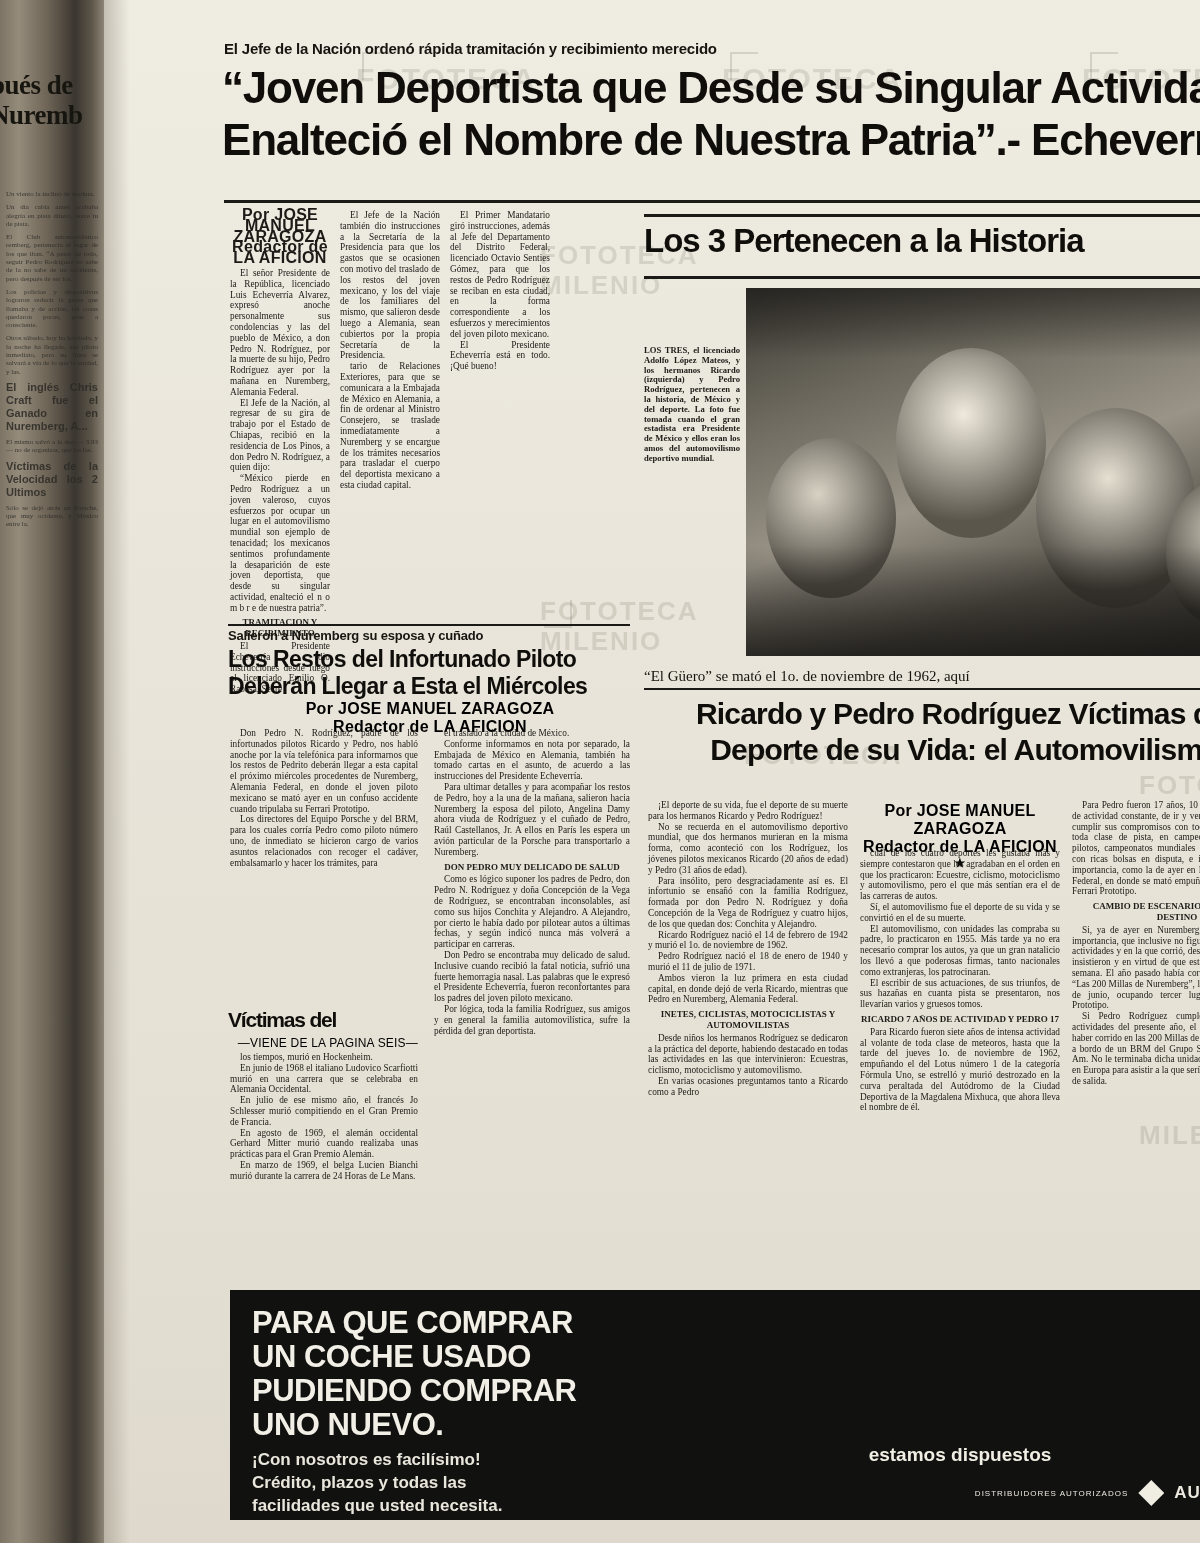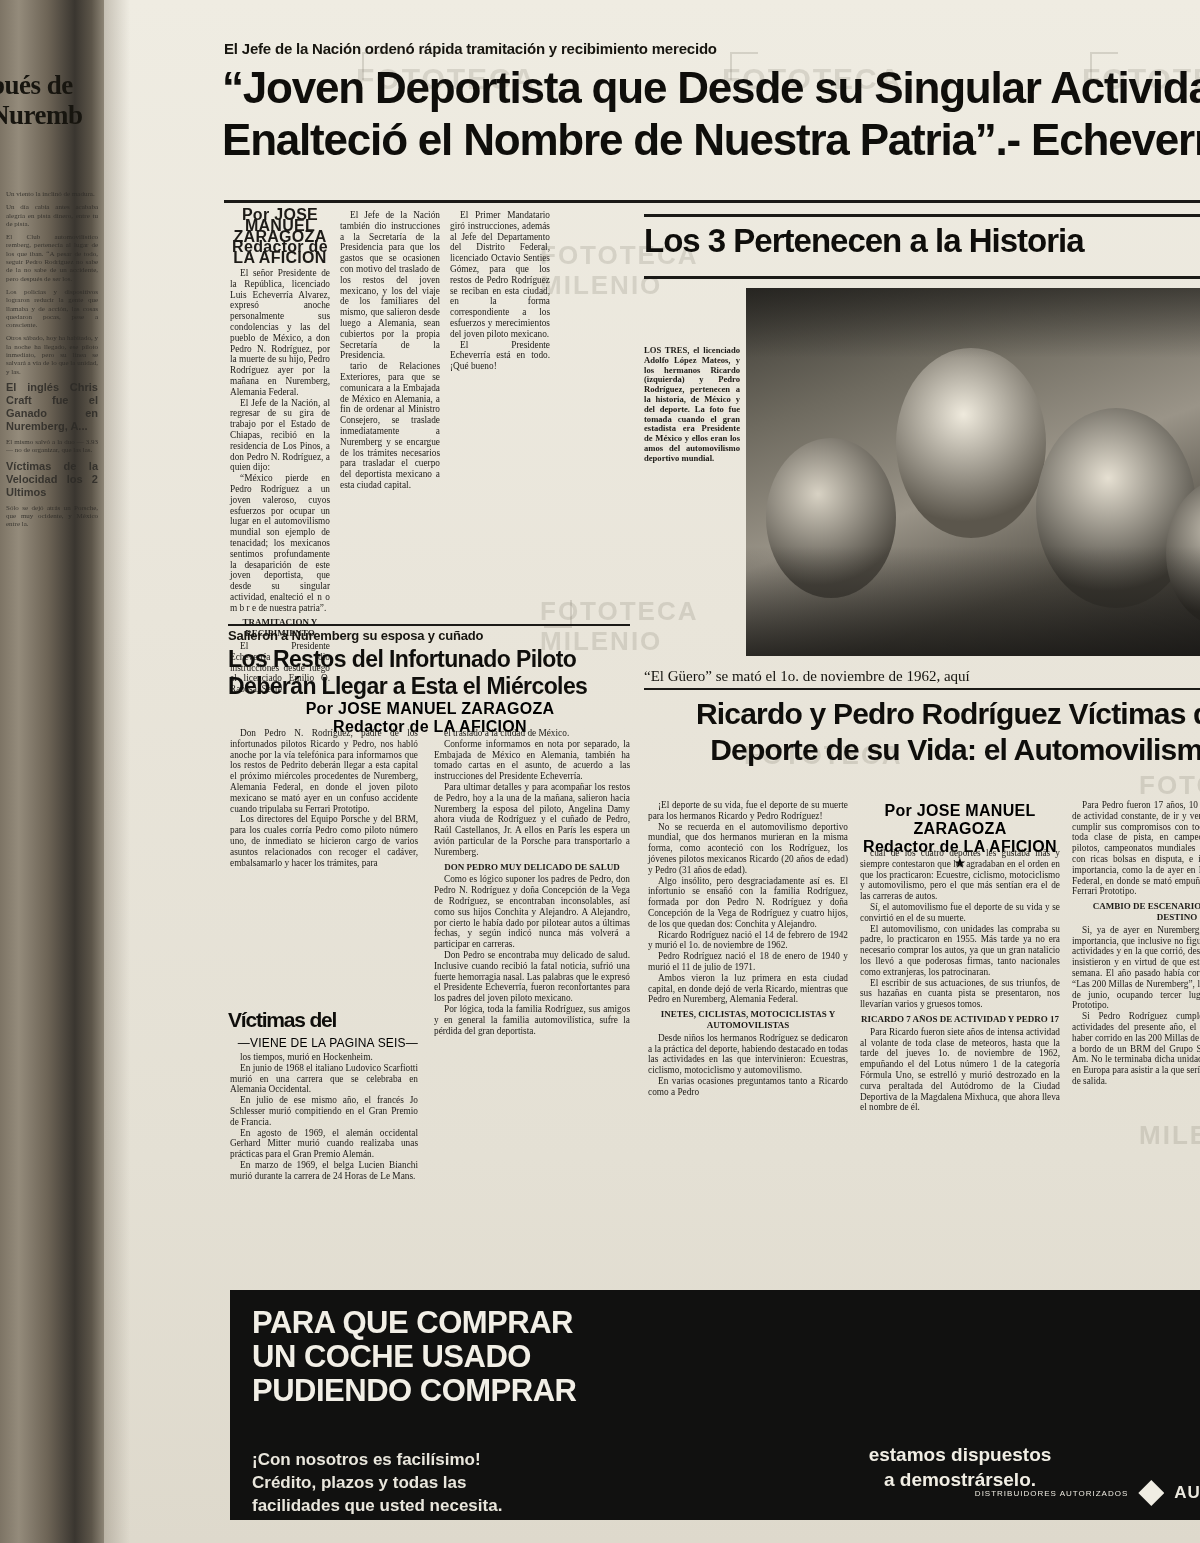--- a/index.html
+++ b/index.html
@@ -214,21 +214,21 @@
 
   <div id="by3">
     <div class="byline">Por JOSE MANUEL ZARAGOZA</div>
     <div class="byline">Redactor de LA AFICION</div>
     <div class="byline" style="font-size:12px;">★</div>
   </div>
 
   <div class="e1 col">
     <p>¡El deporte de su vida, fue el deporte de su muerte para los hermanos Ricardo y Pedro Rodríguez!</p>
     <p>No se recuerda en el automovilismo deportivo mundial, que dos hermanos murieran en la misma forma, como aconteció con los Rodríguez, los jóvenes pilotos mexicanos Ricardo (20 años de edad) y Pedro (31 años de edad).</p>
-    <p>Algo insólito, pero desgraciadamente así es. El infortunio se ensañó con la familia Rodríguez, formada por don Pedro N. Rodríguez y doña Concepción de la Vega de Rodríguez y cuatro hijos, de los que quedan dos: Conchita y Alejandro.</p>
+    <p>Para insólito, pero desgraciadamente así es. El infortunio se ensañó con la familia Rodríguez, formada por don Pedro N. Rodríguez y doña Concepción de la Vega de Rodríguez y cuatro hijos, de los que quedan dos: Conchita y Alejandro.</p>
     <p>Ricardo Rodríguez nació el 14 de febrero de 1942 y murió el 1o. de noviembre de 1962.</p>
     <p>Pedro Rodríguez nació el 18 de enero de 1940 y murió el 11 de julio de 1971.</p>
     <p>Ambos vieron la luz primera en esta ciudad capital, en donde dejó de verla Ricardo, mientras que Pedro en Nuremberg, Alemania Federal.</p>
     <div class="sub">INETES, CICLISTAS, MOTOCICLISTAS Y AUTOMOVILISTAS</div>
     <p>Desde niños los hermanos Rodríguez se dedicaron a la práctica del deporte, habiendo destacado en todas las actividades en las que intervinieron: Ecuestras, ciclismo, motociclismo y automovilismo.</p>
     <p>En varias ocasiones preguntamos tanto a Ricardo como a Pedro</p>
   </div>
 
   <div class="e2 col" style="top:848px;">
     <p>cuál de los cuatro deportes les gustaba más y siempre contestaron que les agradaban en el orden en que los practicaron: Ecuestre, ciclismo, motociclismo y automovilismo, pero el que más sentían era el de las carreras de autos.</p>
@@ -244,29 +244,29 @@
     <div class="sub">CAMBIO DE ESCENARIO, PERO NO DE DESTINO</div>
     <p>Si, ya de ayer en Nuremberg, fue una carrera sin importancia, que inclusive no figuraba en calendario de actividades y en la que corrió, después de que mucho le insistieron y en virtud de que estaba inactivo el fin de semana. El año pasado había corrido en dicha prueba, “Las 200 Millas de Nuremberg”, lo cual aconteció el 28 de junio, ocupando tercer lugar con un Porsche Prototipo.</p>
     <p>Si Pedro Rodríguez cumple su programa de actividades del presente año, el pasado sábado debió haber corrido en las 200 Millas de Klondike, en Canadá, a bordo de un BRM del Grupo Siete en la Serie Can-Am. No le terminaba dicha unidad y por lo tanto quedó en Europa para asistir a la que sería su último banderazo de salida.</p>
   </div>
 
   <div id="ad">
     <div style="position:absolute;left:22px;top:16px;width:520px;">
       <div class="adhead">PARA QUE COMPRAR</div>
       <div class="adhead">UN COCHE USADO</div>
       <div class="adhead">PUDIENDO COMPRAR</div>
+      <div class="adhead">UNO NUEVO.</div>
     </div>
     <div style="position:absolute;left:22px;top:158px;width:500px;">
       <div class="adsub">¡Con nosotros es facilísimo!</div>
       <div class="adsub">Crédito, plazos y todas las</div>
       <div class="adsub">facilidades que usted necesita.</div>
     </div>
     <div style="position:absolute;left:540px;top:152px;width:380px;">
       <div class="adright">estamos dispuestos</div>
-      <div class="adright">a demostrárselo.</div>
     </div>
     <div style="position:absolute;right:20px;bottom:14px;display:flex;align-items:center;gap:10px;">
       <span class="adtiny">DISTRIBUIDORES AUTORIZADOS</span>
       <span style="display:inline-block;width:26px;height:26px;background:#f0ede3;clip-path:polygon(50% 0,100% 50%,50% 100%,0 50%);"></span>
       <span class="adlogo">AUTOMEX</span>
     </div>
   </div>
 
 </div>
 

